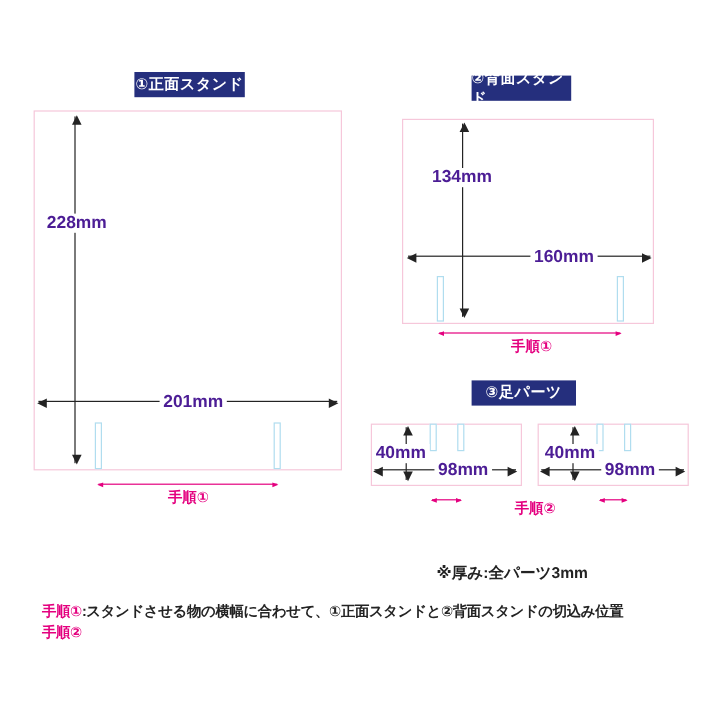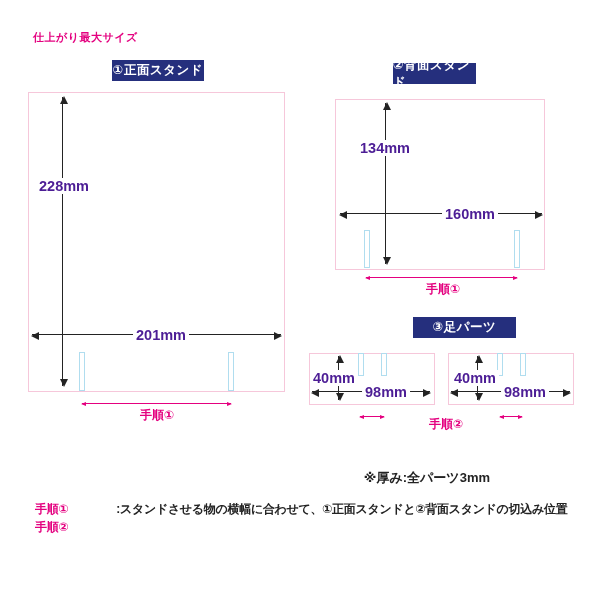--- a/index.html
+++ b/index.html
@@ -48,28 +48,27 @@
     font-size:12px; font-weight:bold; white-space:nowrap;
   }
   .note { position:absolute; right:110px; top:469px; font-size:13px; font-weight:bold; }
 
   .instructions {
     position:absolute; left:35px; top:501px; width:545px;
     font-size:12px; font-weight:bold; line-height:17.5px; letter-spacing:-0.3px;
   }
   .instr-row { display:flex; }
   .instr-step { color:#e4007f; white-space:nowrap; }
-  .instr-body { color:#232323;margin-left:48px; }
+  .instr-body { color:#232323; }
 </style>
 </head>
 <body>
 
 <div class="canvas">
 
-  <div class="page-title">仕上がり最大サイズ</div>
 
   <div class="badge" style="left:112px;top:60px;width:92px">①正面スタンド</div>
   <div class="panel-rect" style="left:28px;top:92px;width:255px;height:298px"></div>
   <div class="slot" style="left:79px;top:352px;height:37px"></div>
   <div class="slot" style="left:228px;top:352px;height:37px"></div>
   <div class="varrow" style="left:62px;top:97px;height:289px"></div>
   <div class="harrow" style="left:32px;top:334px;width:249px"></div>
   <span class="dim" style="left:64px;top:186px">228mm</span>
   <span class="dim" style="left:161px;top:335px">201mm</span>
   <div class="parrow" style="left:82px;top:403px;width:149px"></div>
@@ -79,21 +78,21 @@
   <div class="panel-rect" style="left:335px;top:99px;width:208px;height:169px"></div>
   <div class="slot" style="left:364px;top:230px;height:36px"></div>
   <div class="slot" style="left:514px;top:230px;height:36px"></div>
   <div class="varrow" style="left:385px;top:103px;height:161px"></div>
   <div class="harrow" style="left:340px;top:213px;width:202px"></div>
   <span class="dim" style="left:385px;top:148px">134mm</span>
   <span class="dim" style="left:470px;top:214px">160mm</span>
   <div class="parrow" style="left:366px;top:277px;width:151px"></div>
   <span class="steplabel" style="left:443px;top:289px">手順①</span>
 
-  <div class="badge" style="left:413px;top:317px;width:103px">③足パーツ</div>
+  <div class="badge" style="left:393px;top:317px;width:87px">③足パーツ</div>
 
   <div class="panel-rect" style="left:309px;top:353px;width:124px;height:50px"></div>
   <div class="slot" style="left:358px;top:353px;height:21px"></div>
   <div class="slot" style="left:381px;top:353px;height:21px"></div>
   <div class="varrow" style="left:338px;top:356px;height:44px"></div>
   <div class="harrow" style="left:312px;top:391px;width:118px"></div>
   <span class="dim" style="left:334px;top:378px">40mm</span>
   <span class="dim" style="left:386px;top:392px">98mm</span>
   <div class="parrow" style="left:360px;top:416px;width:24px"></div>
 

